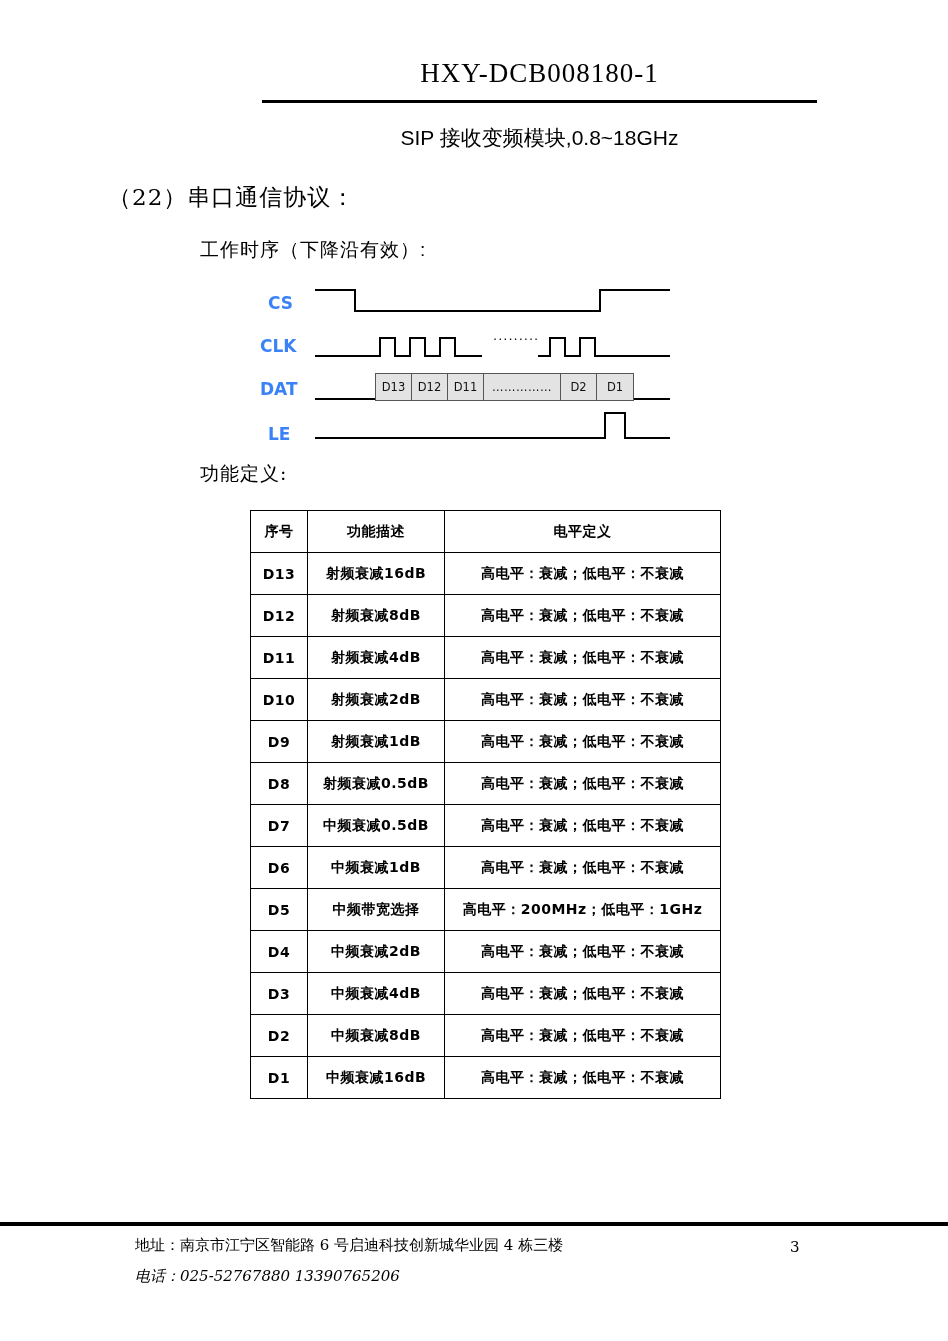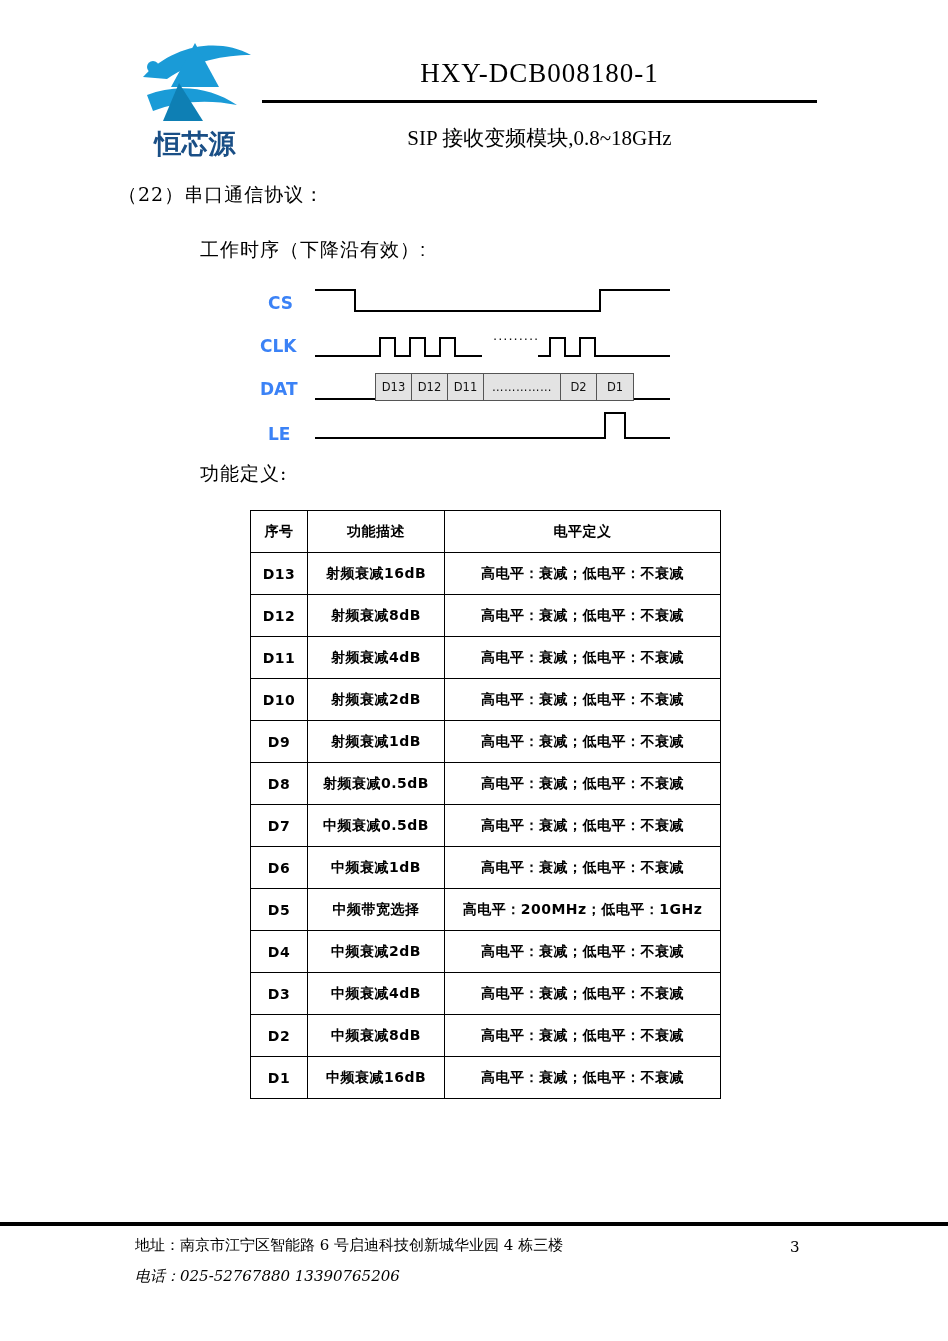--- a/index.html
+++ b/index.html
@@ -51,29 +51,29 @@
     letter-spacing: 1px;
     font-family: "Liberation Serif", serif;
   }
   .doc-subtitle {
     position: absolute;
     left: 262px;
     top: 124px;
     width: 555px;
     text-align: center;
     font-size: 21px;
-    font-family: Liberation Serif, serif;
+    font-family: Liberation Sans, sans-serif;
   }
 
   
   .sec-title {
     position: absolute;
-    left: 118px;
+    left: 108px;
     top: 182px;
-    font-size: 19px;
+    font-size: 23px;
     font-family: "DejaVu Serif", serif;
     letter-spacing: 1px;
   }
   .sub-title-1 {
     position: absolute;
     left: 200px;
     top: 237px;
     font-size: 19px;
     font-family: Liberation Sans, sans-serif;
     letter-spacing: 1px;
@@ -195,32 +195,20 @@
     font-size: 15px;
     font-family: "DejaVu Serif", serif;
   }
 </style>
 </head>
 <body>
 
 <div class="page">
 
   <div class="header">
-    <div class="logo">
-      <svg width="125" height="135" viewBox="0 0 125 135">
-        <g>
-          <path d="M10 52 C40 20, 85 12, 118 30 C92 30, 60 36, 34 54 Z" fill="#1a9bd7"></path>
-          <path d="M62 18 L86 62 L38 62 Z" fill="#1a9bd7"></path>
-          <path d="M14 70 C44 58, 78 62, 104 80 C76 74, 44 76, 20 86 Z" fill="#1a9bd7"></path>
-          <path d="M46 58 L70 96 L30 96 Z" fill="#0e7fb4"></path>
-          <circle cx="20" cy="42" r="6" fill="#1a9bd7"></circle>
-        </g>
-        <text x="62" y="128" font-family="DejaVu Sans, sans-serif" font-size="27" font-weight="bold" fill="#1a4f86" text-anchor="middle">恒芯源</text>
-      </svg>
-    </div>
     <div class="header-rule"></div>
     <div class="doc-code">HXY-DCB008180-1</div>
     <div class="doc-subtitle">SIP 接收变频模块,0.8~18GHz</div>
   </div>
 
   <div class="sec-title">（22）串口通信协议：</div>
   <div class="sub-title-1">工作时序（下降沿有效）:</div>
 
   <div class="timing">
     <div class="lbl lbl-cs">CS</div>

